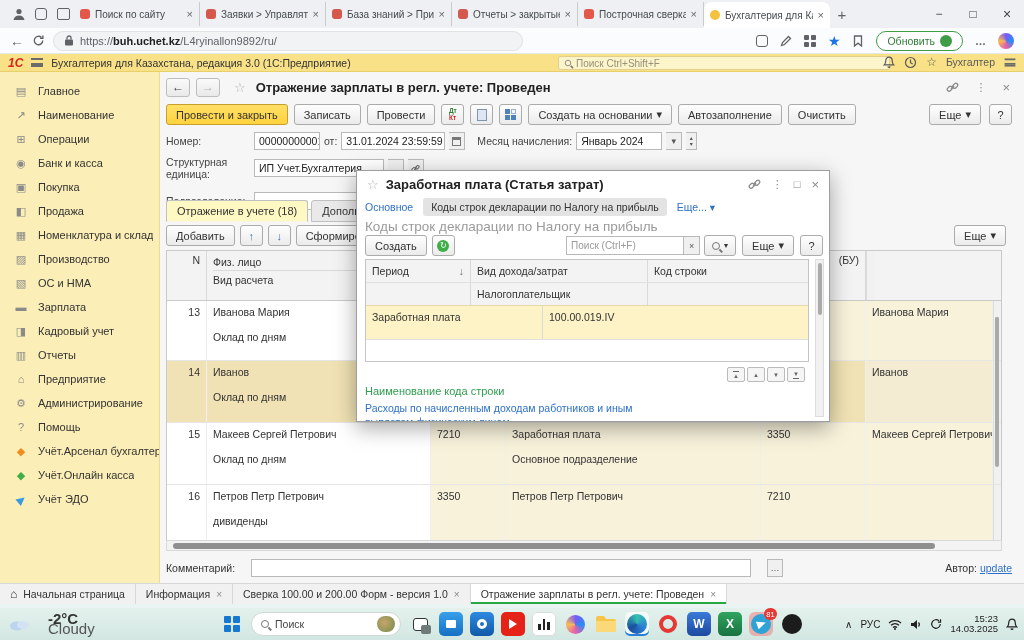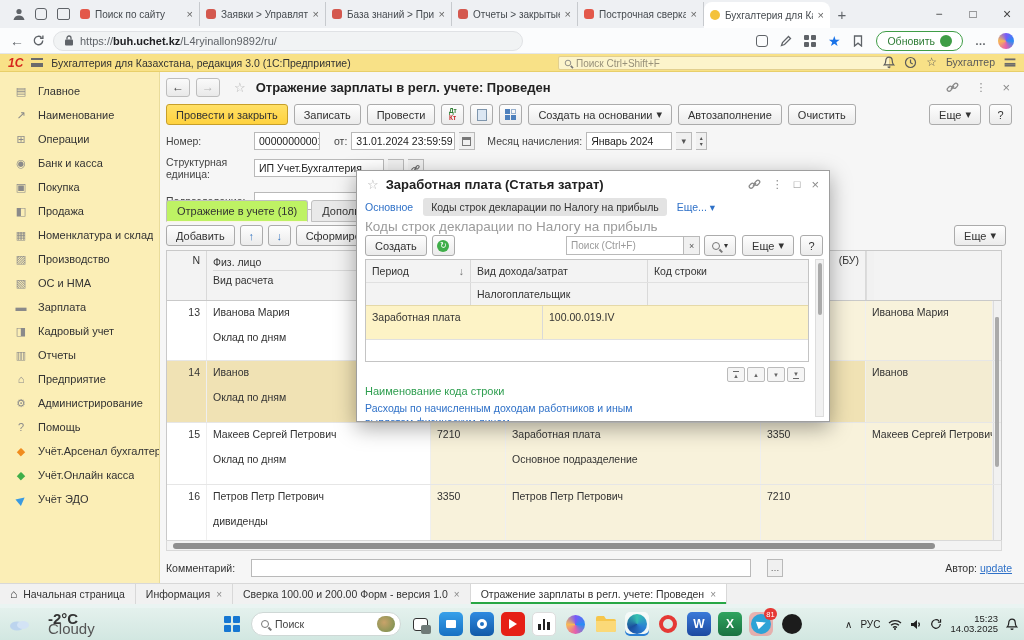--- a/index.html
+++ b/index.html
@@ -71,21 +71,21 @@
 .frow{position:absolute;display:flex;align-items:center;gap:4px;font-size:10.5px;color:#444}
 .inp{height:18px;border:1px solid #b9b9b9;background:#fff;display:flex;align-items:center;padding:0 4px;font-size:10.5px;color:#222;overflow:hidden;white-space:nowrap}
 .sq{width:16px;height:18px;border:1px solid #b9b9b9;border-left:none;background:#f0f0f0;
   display:flex;align-items:center;justify-content:center;font-size:9px;color:#555;flex:0 0 auto}
 .spin{width:11px;height:18px;border:1px solid #b9b9b9;border-left:none;background:#f0f0f0;
   display:flex;flex-direction:column;align-items:center;justify-content:center;font-size:6px;color:#555;line-height:6px}
 .calico{width:9px;height:9px;border:1px solid #777;border-top:3px solid #777}
 .vtabs{position:absolute;left:6px;top:128px;display:flex;gap:3px}
 .vtab{height:22px;padding:0 10px;border:1px solid #c0c0c0;background:#e9e9e9;display:flex;align-items:center;
   border-radius:3px 3px 0 0;font-size:11px;color:#333}
-.vtab.active{background:#bef264;border-bottom-color:#fbf5e2}
+.vtab.active{background:#fef9c3;border-bottom-color:#fbf5e2}
 .ttool{position:absolute;left:6px;top:153px;display:flex;gap:5px;align-items:center}
 .bluearr{color:#3b79c3;font-weight:bold}
 .ttool-more{position:absolute;right:18px;top:153px}
 
 .dtable{position:absolute;left:6px;top:178px;width:836px;background:#fff;border:1px solid #c9c9c9}
 .thead{display:flex;height:50px;background:#f3f3f3;border-bottom:1px solid #c9c9c9;font-size:10.5px;color:#333}
 .th{border-right:1px solid #d9d9d9;padding:3px 6px;overflow:hidden}
 .trow{display:flex;border-bottom:1px solid #e6e6e6;font-size:10.5px}
 .td{border-right:1px solid #efefef;padding:5px 6px;overflow:hidden;white-space:nowrap}
 .w1{width:40px;flex:0 0 auto;text-align:right}
@@ -417,21 +417,21 @@
           <span>▾</span>
         </span>
       <span class="btn ico">?</span>
     </div>
 
     <div class="frow" style="left:6px;top:60px">
       <span class="flabel" style="width:84px">Номер:</span>
       <span class="inp" style="width:66px">
           <span>00000000001</span>
         </span>
-      <span style="margin-left:10px">от:</span>
+      <span style="margin-left:0">от:</span>
       <span class="inp" style="width:104px">
           <span>31.01.2024 23:59:59</span>
         </span>
       <span class="sq">
           <span class="calico"></span>
         </span>
       <span style="margin-left:8px">Месяц начисления:</span>
       <span class="inp" style="width:86px">
           <span>Январь 2024</span>
         </span>

